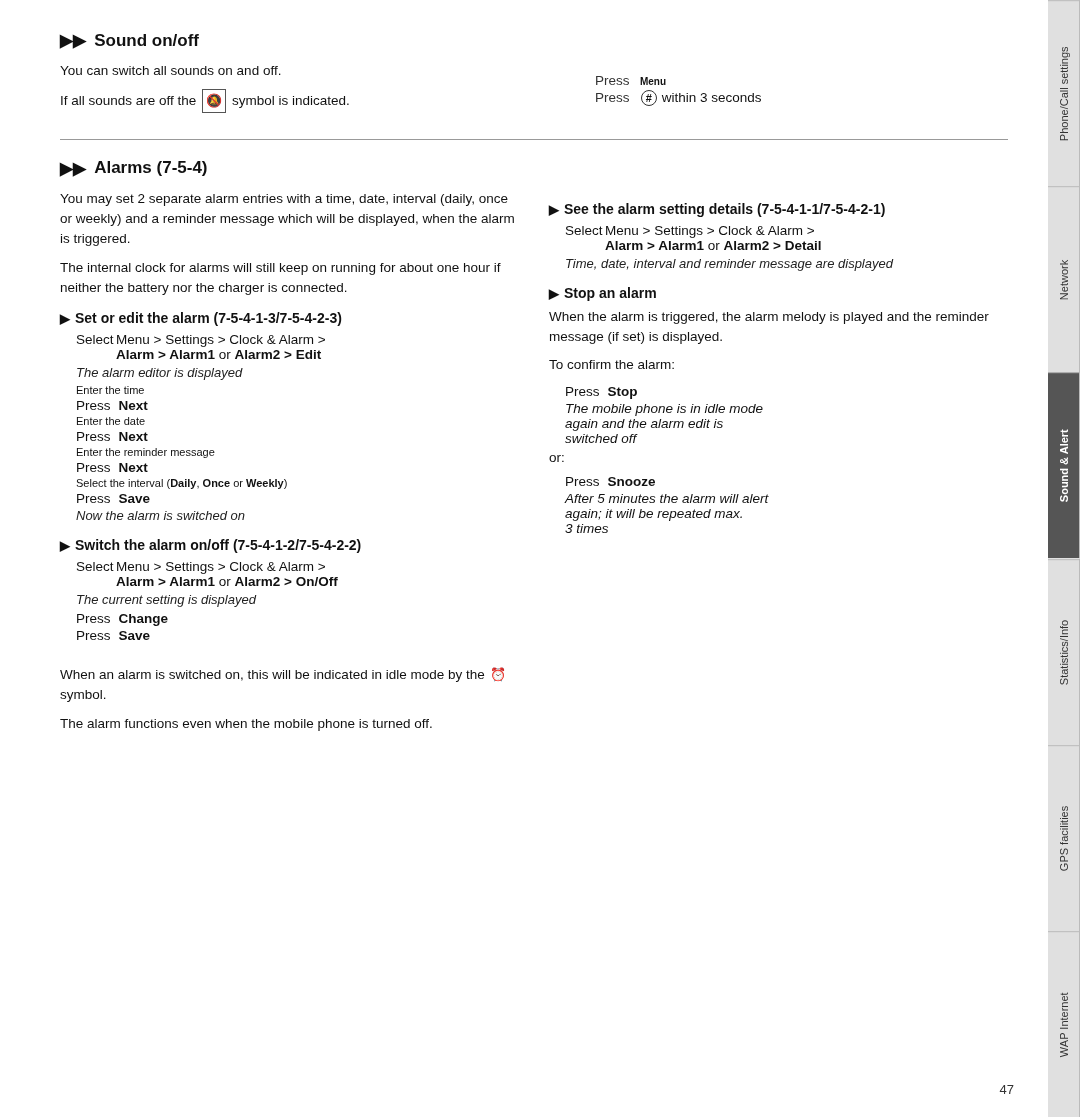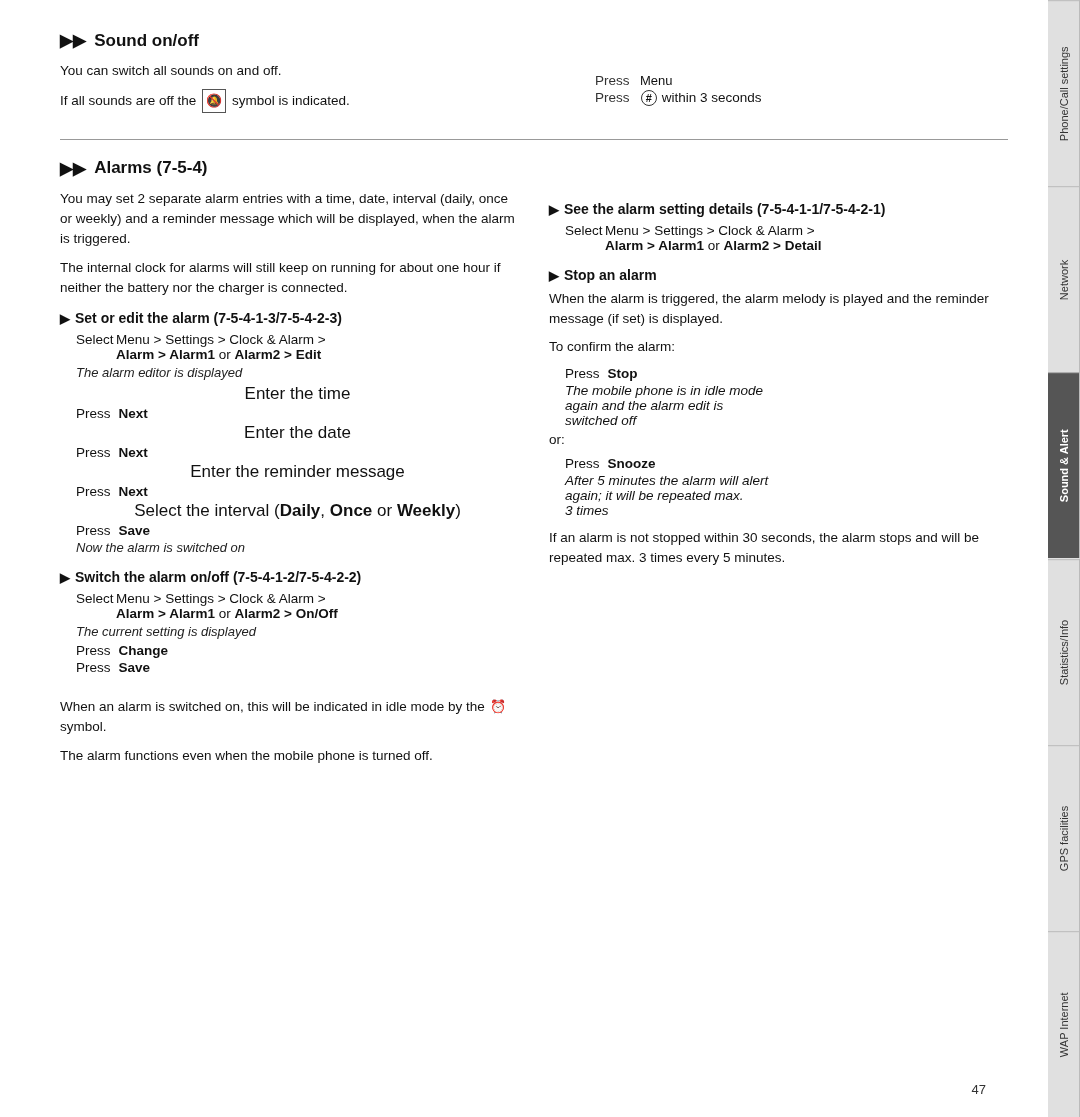--- a/index.html
+++ b/index.html
@@ -65,22 +65,22 @@
       align-items: baseline;
     }
 
     .press-label {
       font-size: 13.5px;
       color: #333;
       min-width: 35px;
     }
 
     .press-value {
-      font-weight: normal;
-      font-size: 13px;
+      font-weight: bold;
+      font-size: 10px;
     }
 
     .press-normal {
       font-size: 13.5px;
     }
 
     
     .hash-icon {
       display: inline-flex;
       align-items: center;
@@ -152,22 +152,21 @@
       font-style: italic;
       font-size: 13px;
       margin-left: 16px;
       margin-bottom: 4px;
       color: #222;
     }
 
     .enter-row {
       margin-left: 16px;
       margin-bottom: 2px;
-      font-size: 17px;
-      text-align: center;
+      font-size: 11px;
     }
 
     .press-inline-row {
       display: flex;
       gap: 8px;
       margin-left: 16px;
       margin-bottom: 2px;
       align-items: baseline;
     }
 
@@ -203,21 +202,21 @@
 
     .tab.active {
       background: #555;
       color: #fff;
       font-weight: bold;
     }
 
     .page-number {
       position: absolute;
       bottom: 20px;
-      right: 62px;
+      right: 34px;
       font-size: 13px;
       color: #333;
     }
 
     .stop-section {
       margin-top: 14px;
     }
 
     .or-row {
       margin-left: 0;
@@ -373,20 +372,23 @@
       <div class="select-row">
         <span class="select-label">Select</span>
         <span class="select-path">
           <span>Menu &gt; Settings &gt; Clock &amp; Alarm &gt;</span><br>
           <span class="bold">Alarm &gt; Alarm1</span>
           <span>or</span>
           <span class="bold">Alarm2</span>
           <span class="bold">&gt; Detail</span>
         </span>
       </div>
+      <div class="italic-note">
+        <em>Time, date, interval and reminder message are displayed</em>
+      </div>
 
       <div class="stop-section">
         <div class="sub-section-title">
           <span class="sub-arrow">▶</span>
           <span>Stop an alarm</span>
         </div>
 
         <p>When the alarm is triggered, the alarm melody is played and the reminder message (if set) is displayed.</p>
         <p style="margin-top:6px;">To confirm the alarm:</p>
 
@@ -409,21 +411,20 @@
           <span>Press</span>
           <span class="bold">Snooze</span>
         </div>
 
         <div style="margin-left: 16px; margin-bottom:10px;">
           <em>After 5 minutes the alarm will alert</em><br>
           <em>again; it will be repeated max.</em><br>
           <em>3 times</em>
         </div>
 
-        <p>If an alarm is not stopped within 30 seconds, the alarm stops and will be repeated max. 3 times every 5 minutes.</p>
       </div>
     </div>
   </div>
 
   <div class="page-number">47</div>
 </div>
 
 <div class="sidebar">
   <div class="tab">
     <span>Phone/Call settings</span>

